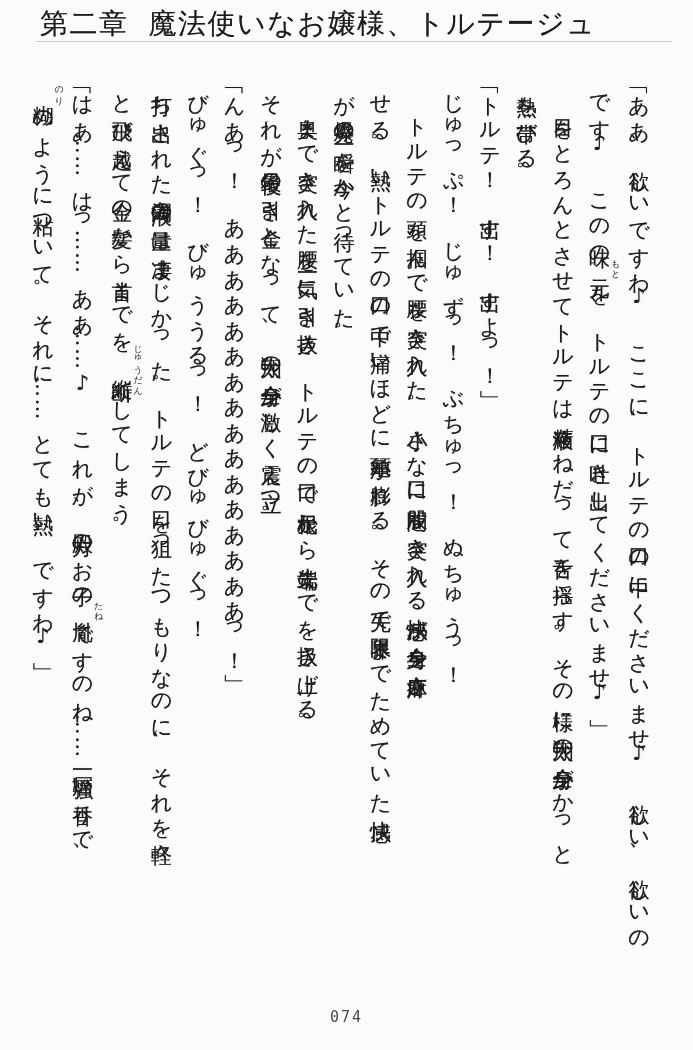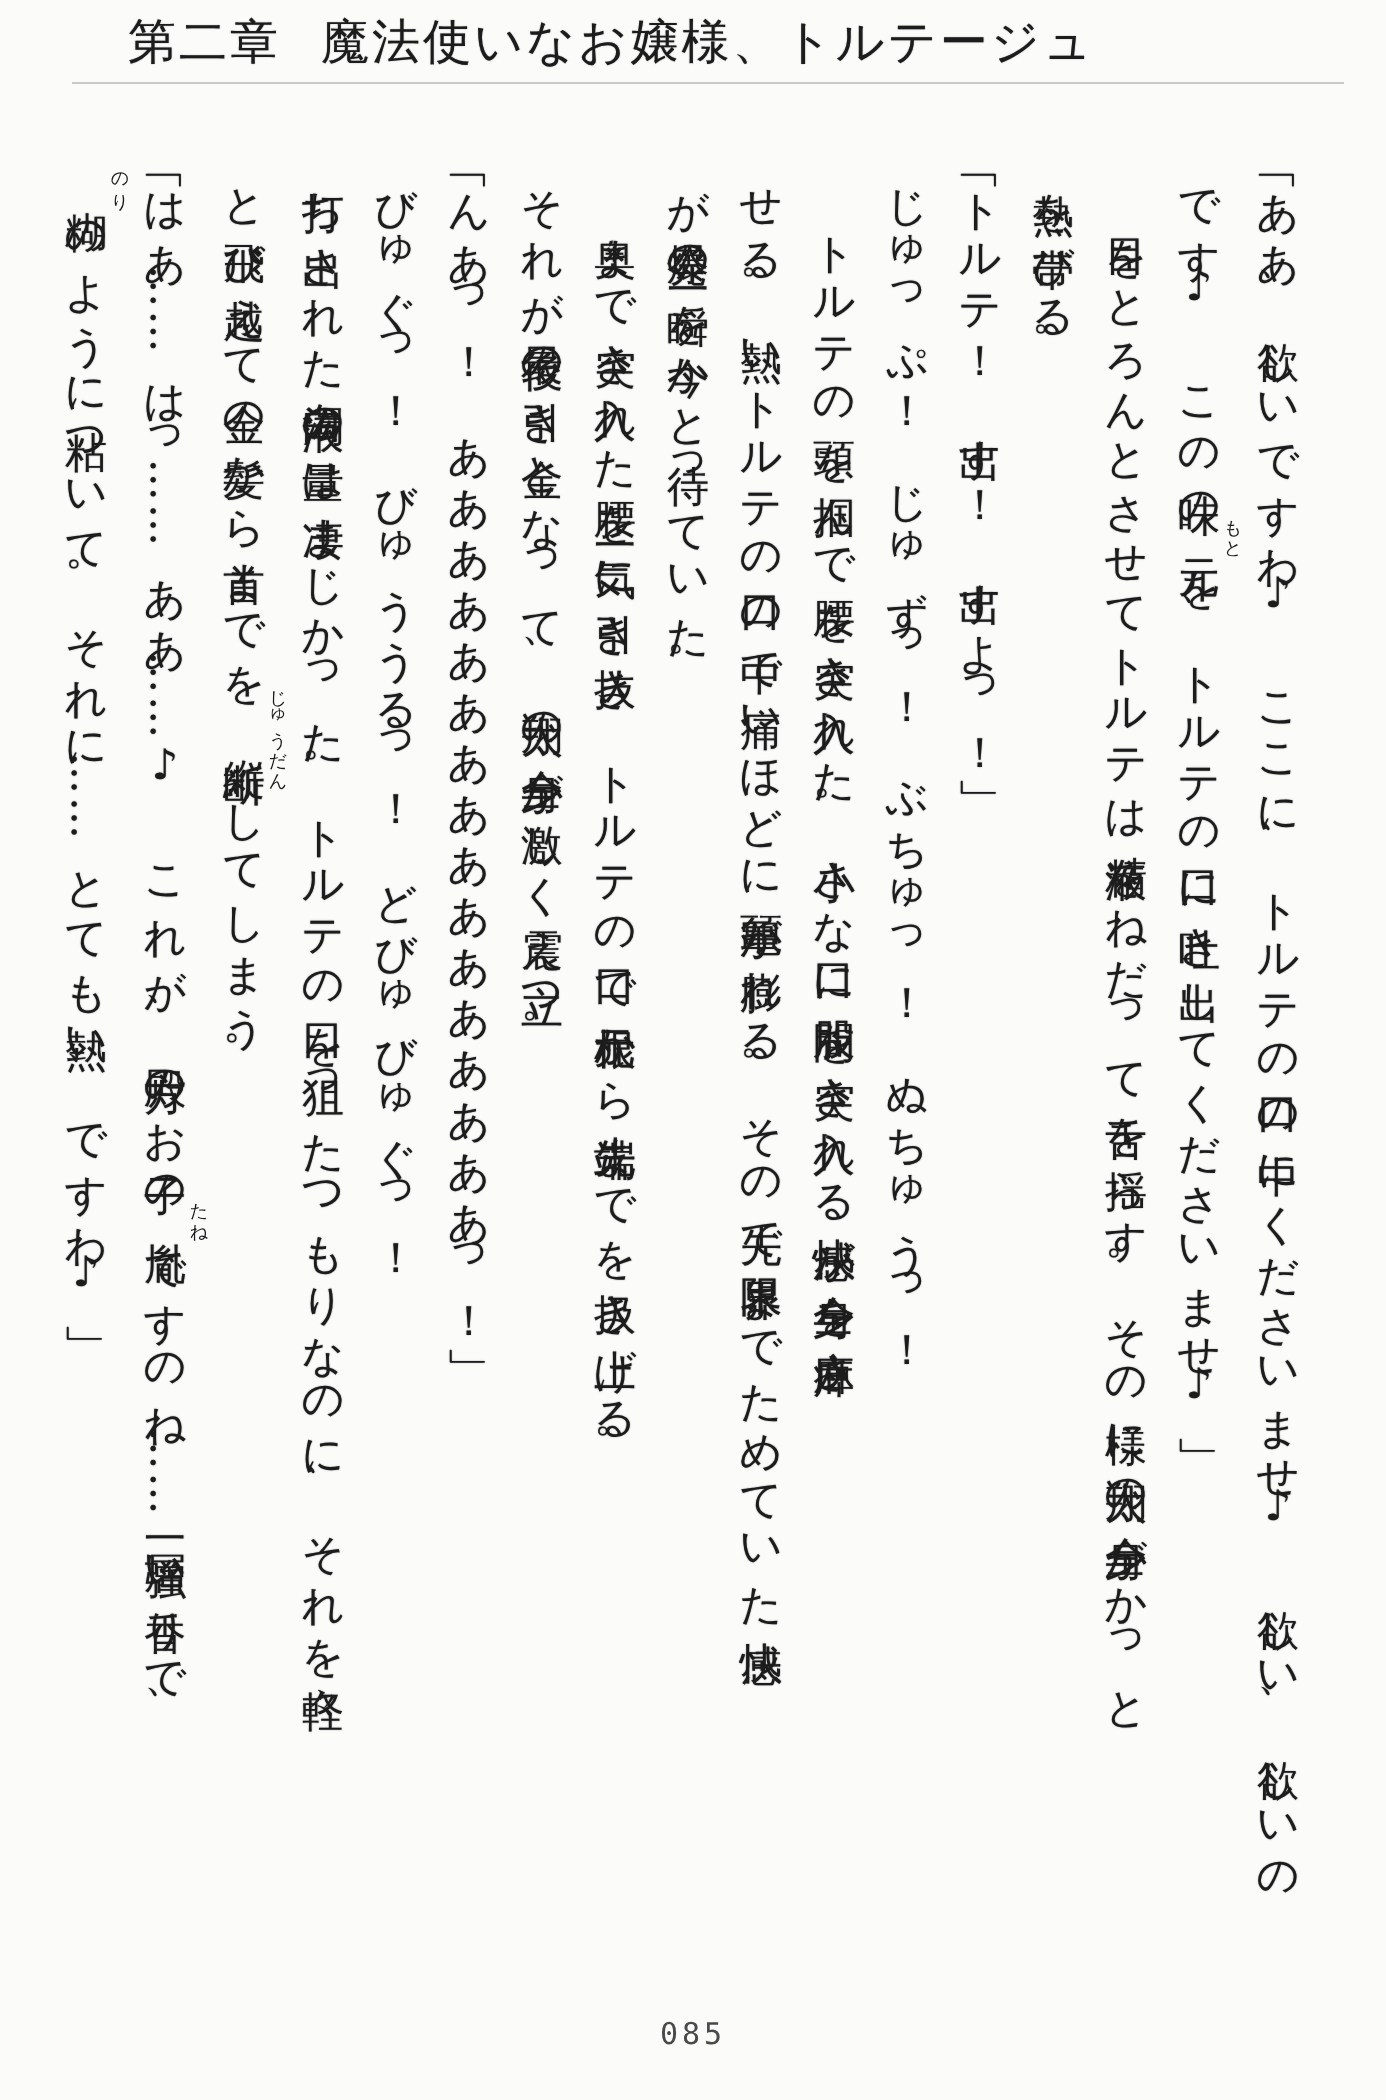--- a/index.html
+++ b/index.html
@@ -10,26 +10,25 @@
     height: 1050px;
     overflow: hidden;
     background: var(--bg, #fbfbfa);
     font-family: "DejaVu Serif", "Liberation Serif", serif;
     color: var(--ink, #1c1c1c);
   }
   .page-header {
     position: absolute;
     top: 5px;
     left: 40px;
-    font-size: 24px;
+    font-size: 28px;
     letter-spacing: 1.5px;
     white-space: nowrap;
     color: var(--ink, #1c1c1c);
     text-shadow: 0 0 0.6px rgba(20,20,20,0.55);
-    margin-left: 24px;
   }
   .chapter-number { margin-right: 20px; }
   .header-rule {
     position: absolute;
     top: 41px;
     left: 36px;
     width: 636px;
     height: 1px;
     background: var(--rule, #c9c9c9);
   }
@@ -88,13 +87,13 @@
     <p class="text-line indent">奥まで突き入れた腰を一気に引き抜き、トルテの口で根元から先端までを扱き上げる。</p>
     <p class="text-line">それが最後の引き金となって、翔太の全身が激しく震え立つ。</p>
     <p class="text-line">「んあっ！　ああああああああああああああああっ！」</p>
     <p class="text-line">びゅぐっ！　びゅううるっ！　どびゅびゅぐっ！</p>
     <p class="text-line">打ち出された白濁液の量は凄まじかった。トルテの口を狙ったつもりなのに、それを軽々</p>
     <p class="text-line">と飛び越えて金の髪から首までを<ruby>縦断<rt>じゅうだん</rt></ruby>してしまう。</p>
     <p class="text-line">「はあ……はっ……ああ……♪　これが、殿方のお子の<ruby>胤<rt>たね</rt></ruby>ですのね……一層強い香りで、</p>
     <p class="text-line"><ruby>糊<rt>のり</rt></ruby>のように粘ついて。それに……とても熱い、ですわ♪」</p>
   </div>
 
-<div class="page-number">085</div>
+<div class="page-number">074</div>
 
 </body></html>

